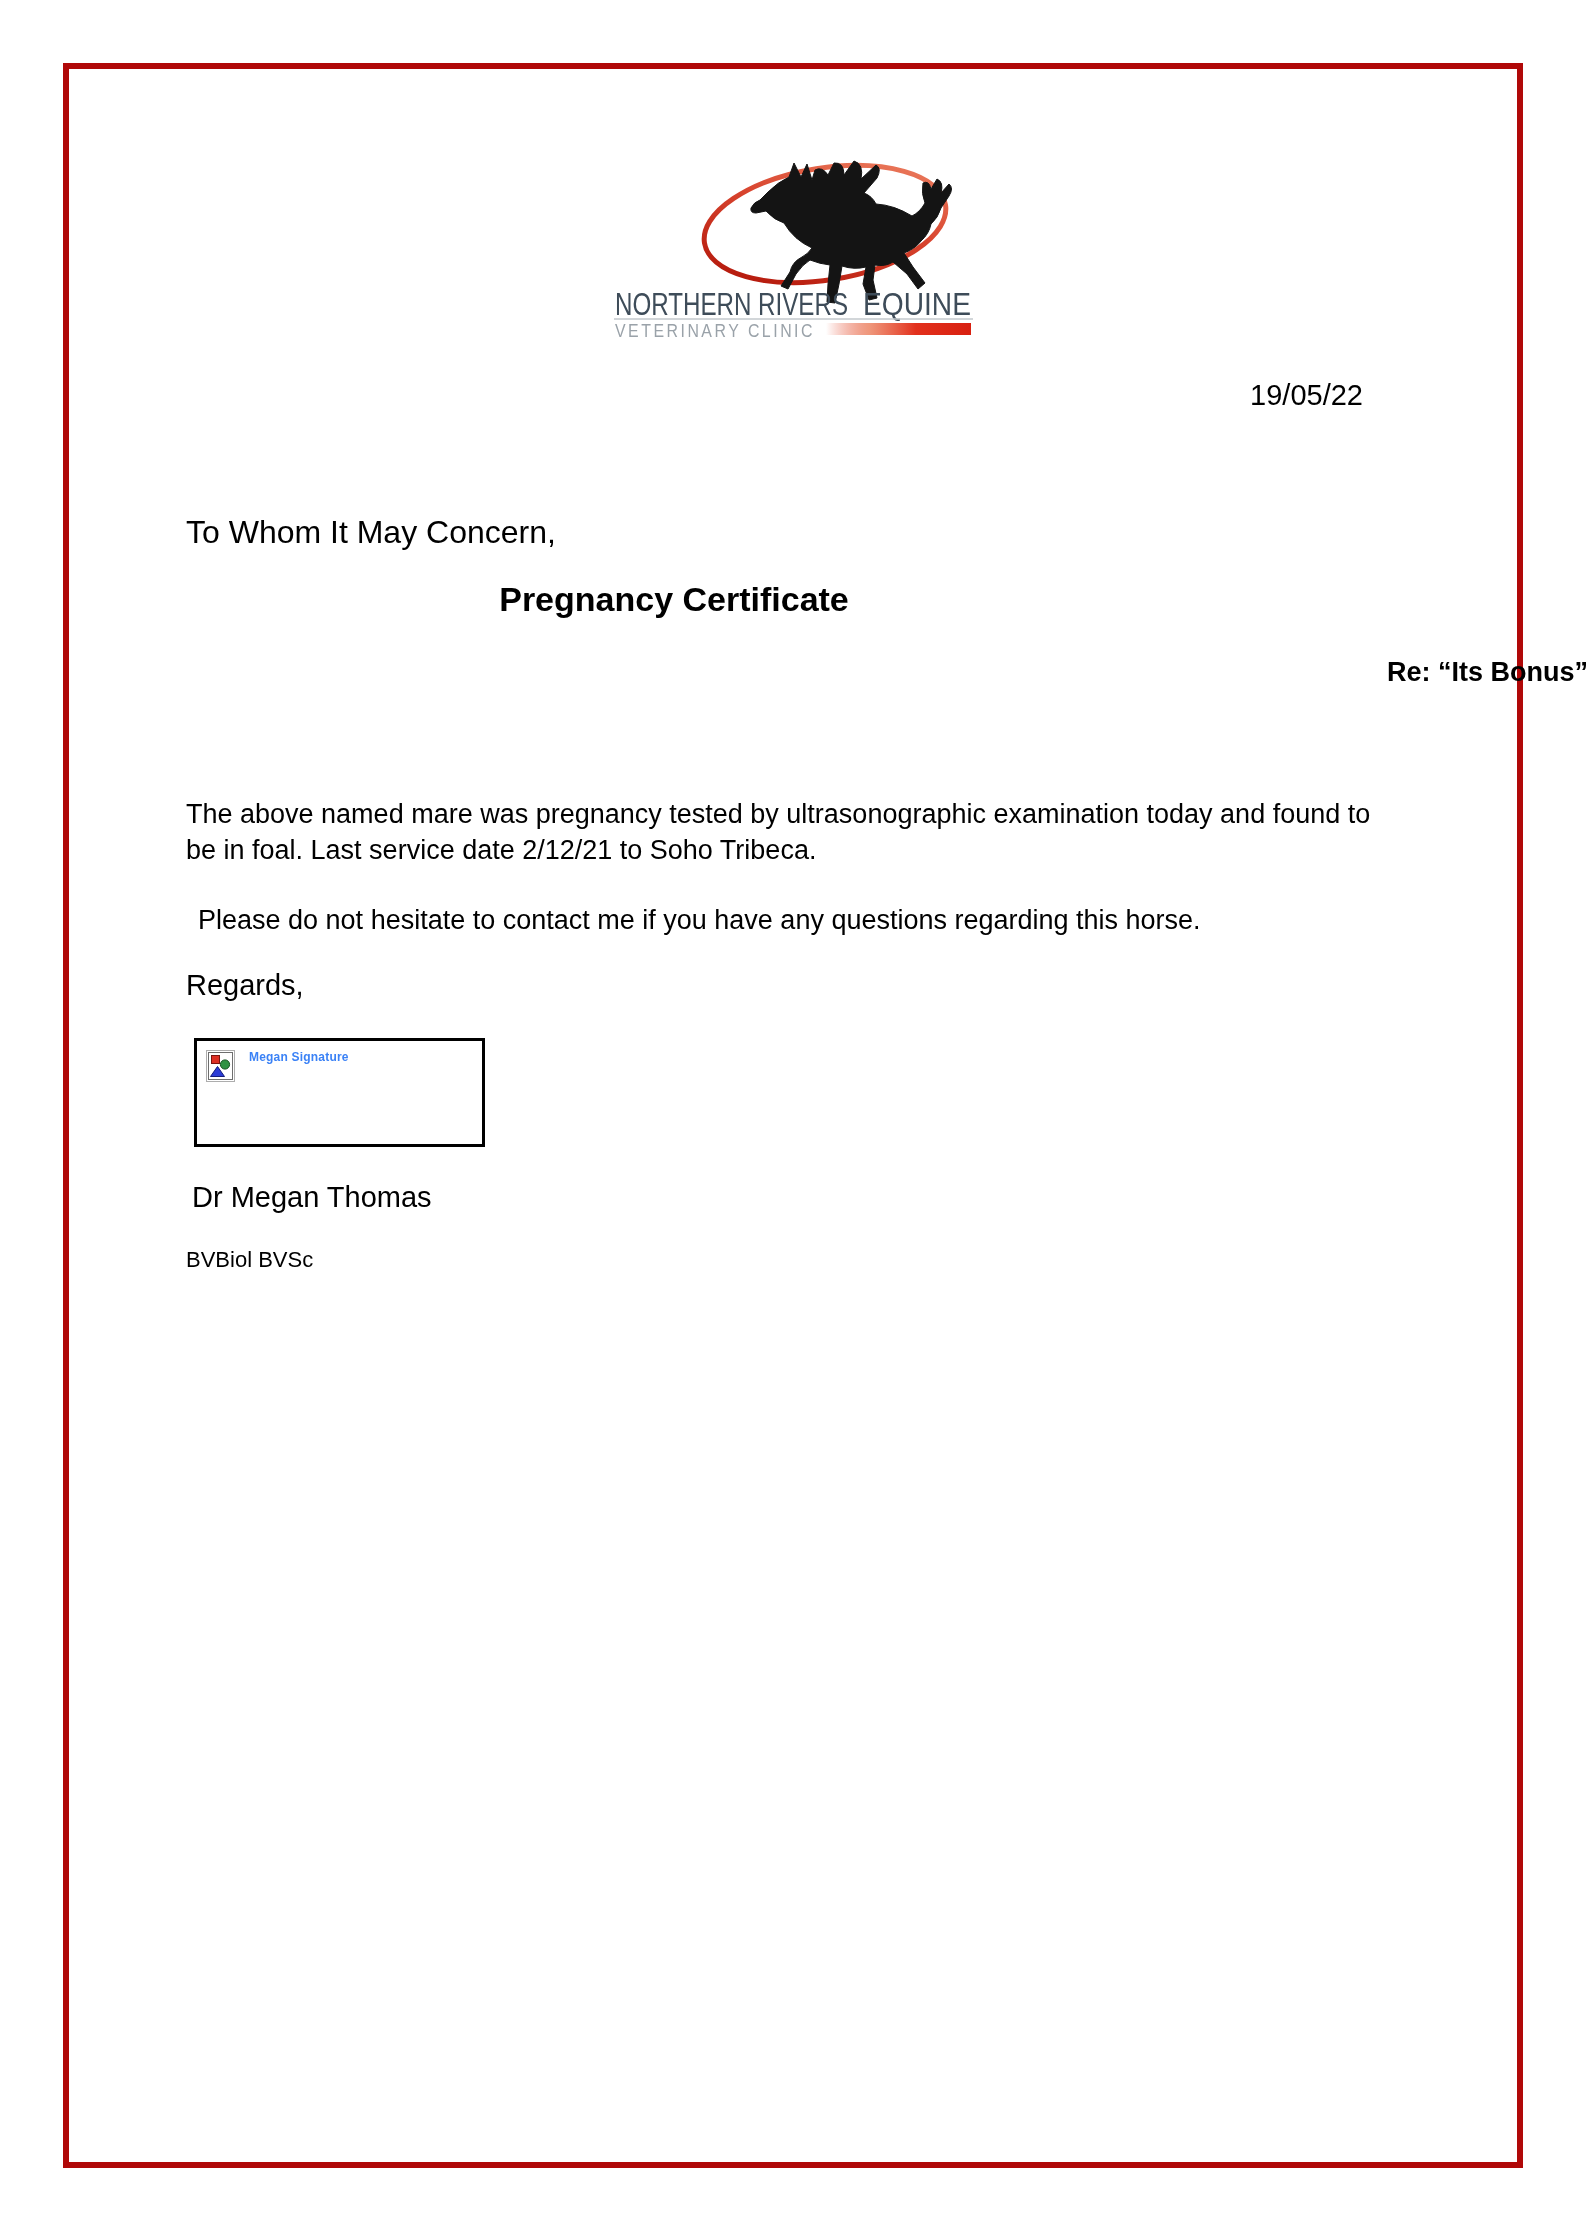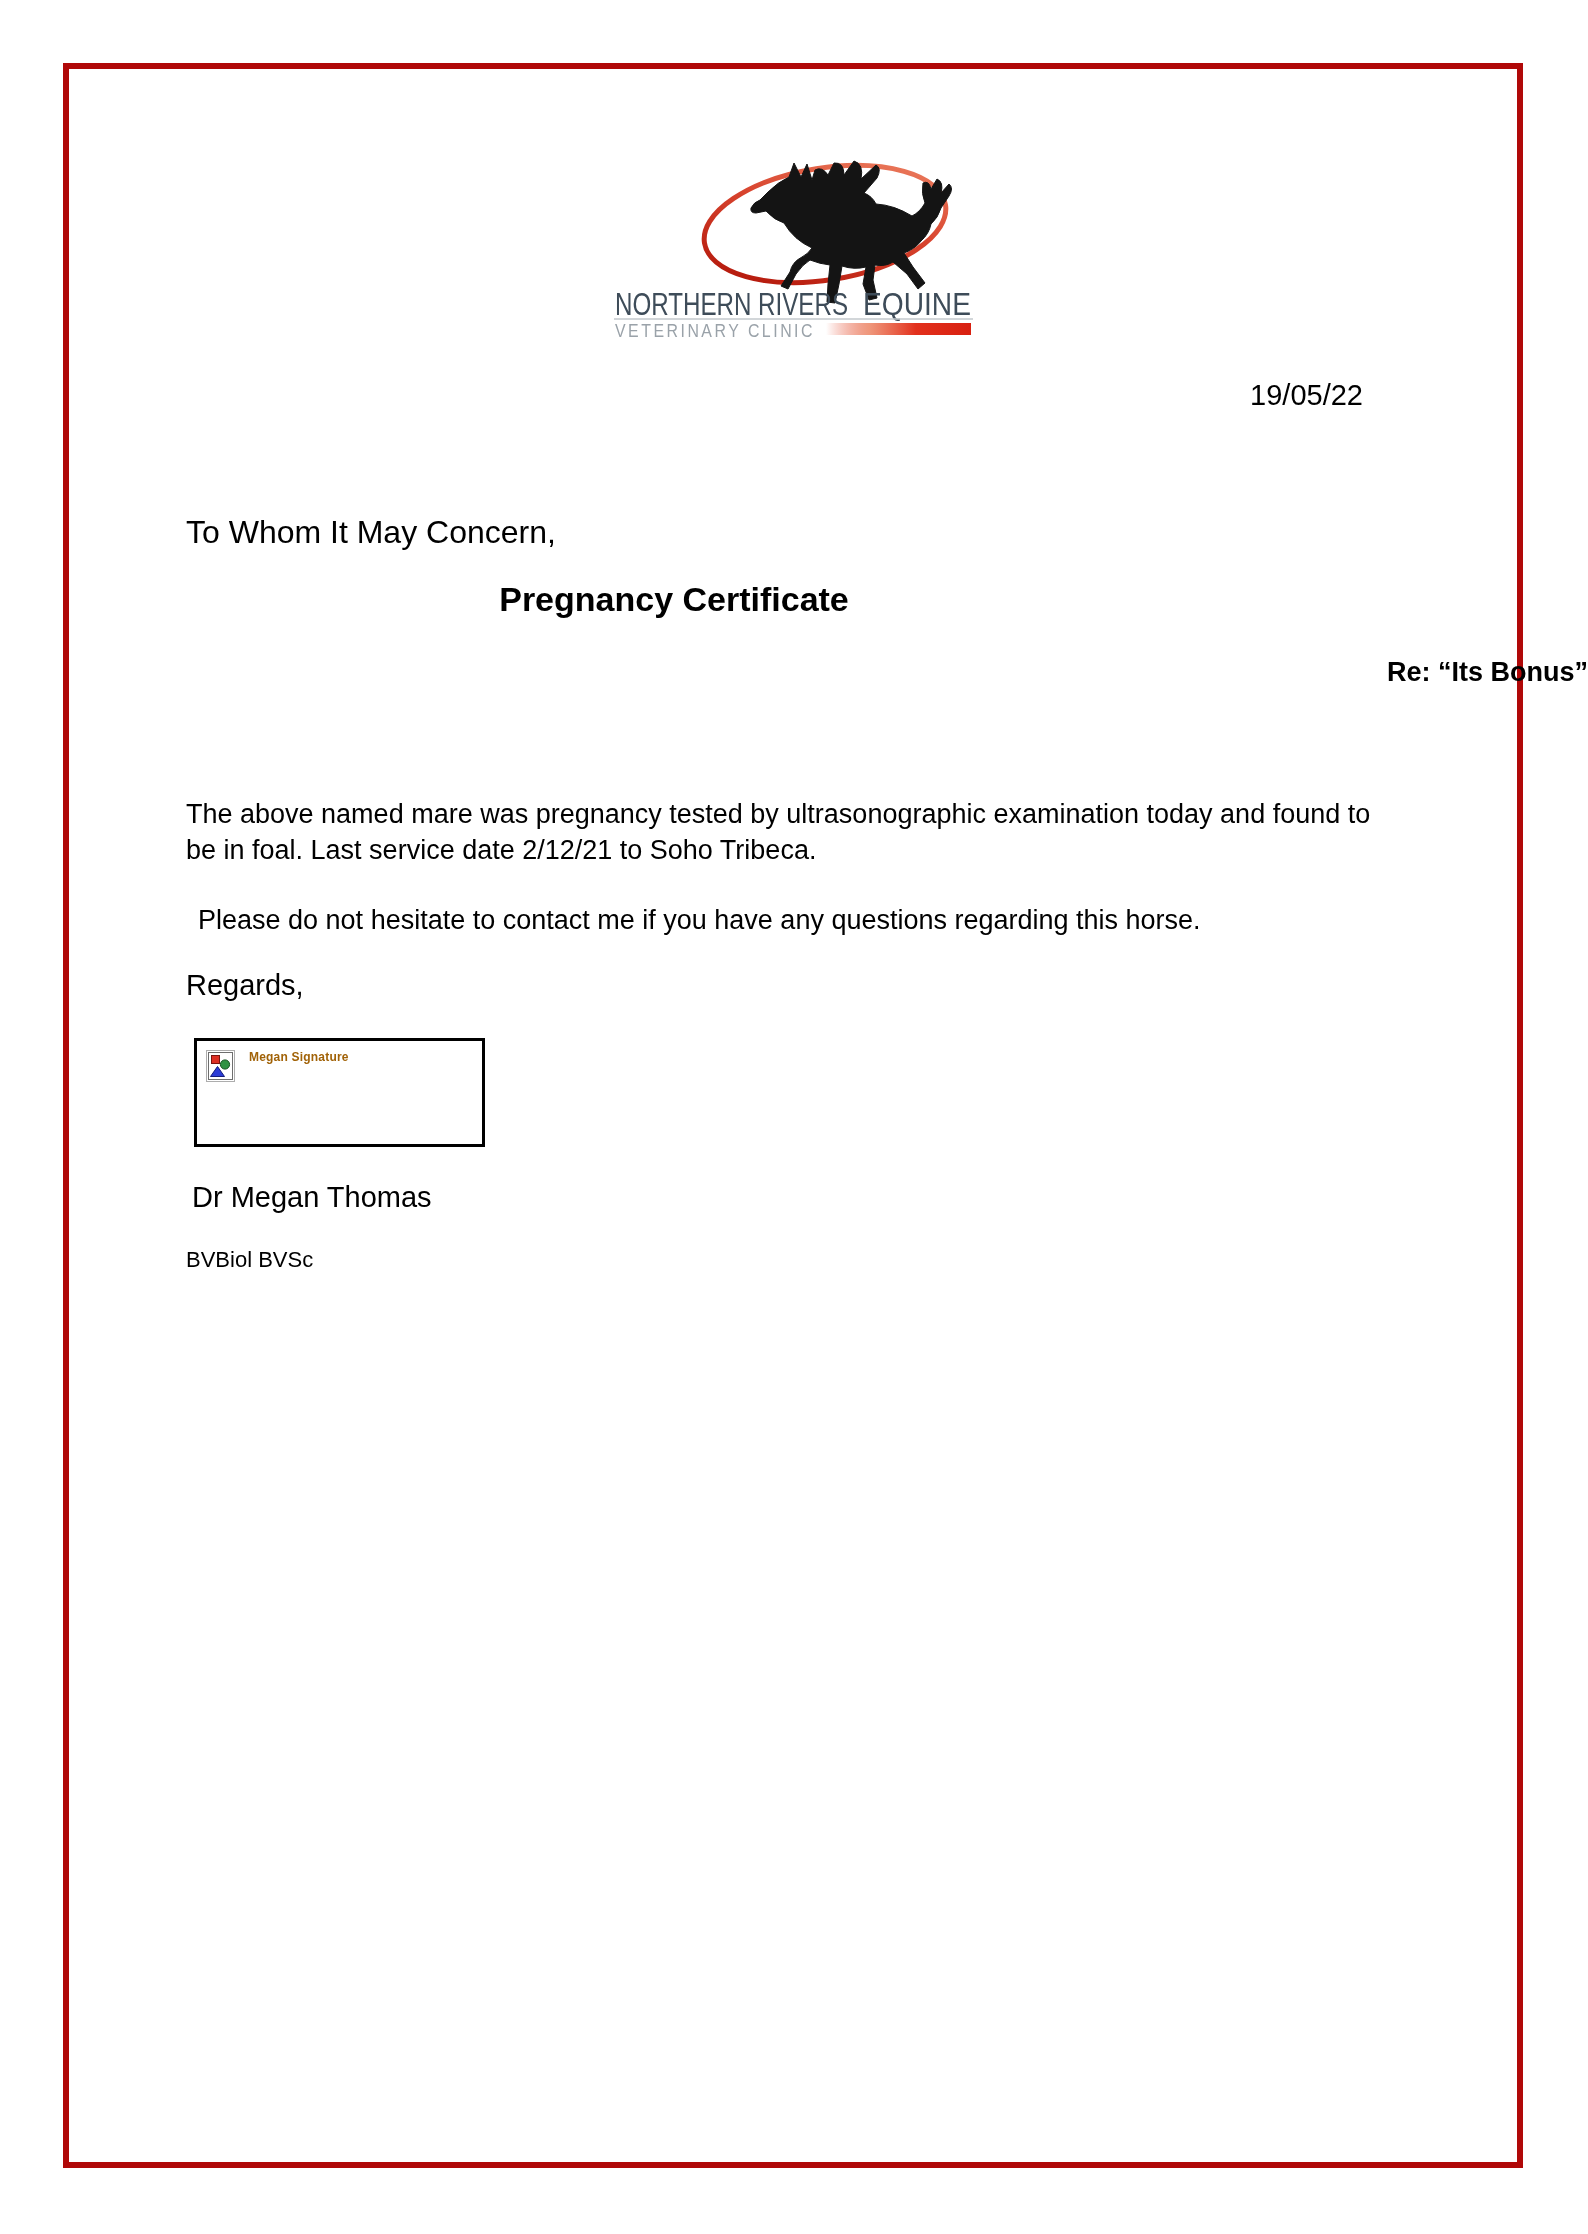--- a/index.html
+++ b/index.html
@@ -73,21 +73,21 @@
   .broken-icon {
     position: absolute;
     left: 9px; top: 9px;
     width: 29px; height: 32px;
     display: block;
   }
   .alt-text {
     position: absolute;
     left: 52px; top: 9px;
     font-size: 12px; font-weight: 700;
-    color: #a16207;
+    color: #3b82f6;
     letter-spacing: 0.2px;
   }
   .signer {
     position: absolute;
     left: 192px; top: 1179px;
     font-size: 29px; line-height: 36px;
   }
   .creds {
     position: absolute;
     left: 186px; top: 1242px;

